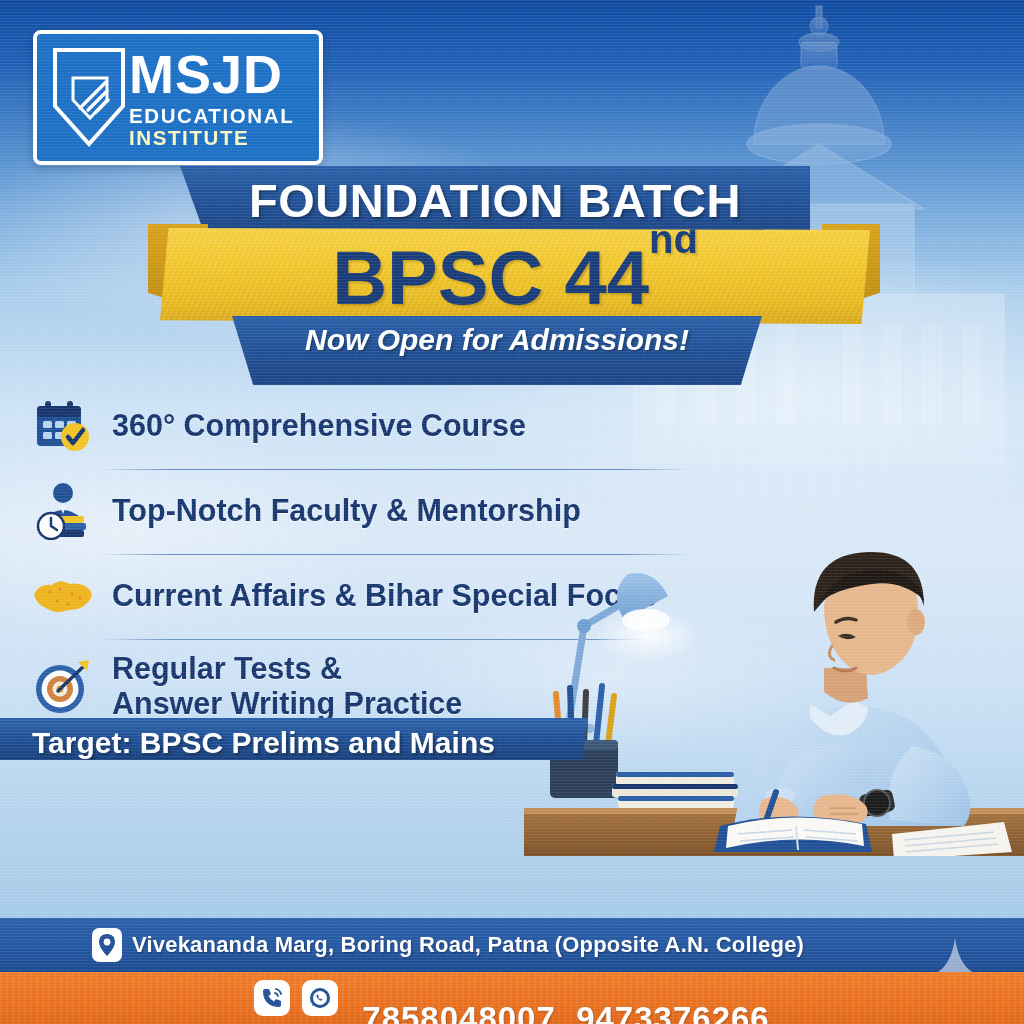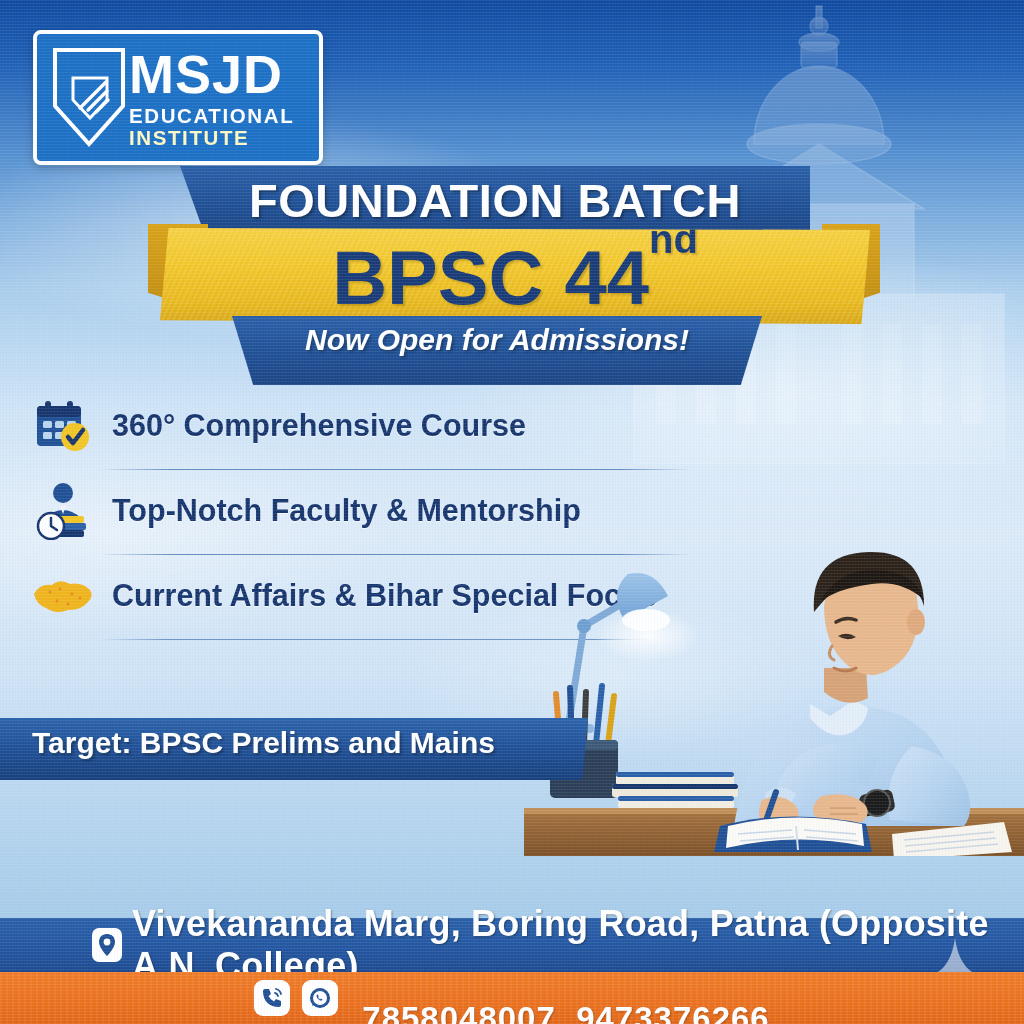--- a/index.html
+++ b/index.html
@@ -131,21 +131,21 @@
     text-shadow:0 1px 1px rgba(255,255,255,.7);
   }
   .sep{
     height:1px;width:590px;margin:7px 0 7px 70px;
     background:linear-gradient(90deg, rgba(60,110,175,0) 0%, rgba(60,110,175,.75) 12%, rgba(60,110,175,.75) 88%, rgba(60,110,175,0) 100%);
   }
   .sep.last{width:560px;}
 
   
   .target-band{
-    position:absolute;left:0;top:718px;width:588px;height:62px;
+    position:absolute;left:0;top:718px;width:588px;height:42px;
     background:linear-gradient(180deg,#2c63ab 0%,#1f4f95 50%,#173f7c 100%);
     clip-path:polygon(0 0,100% 0,99% 100%,0 100%);
     box-shadow:0 3px 7px rgba(0,0,0,.25);
   }
   .target-band .t{
     position:absolute;left:32px;top:8px;
     color:#ffffff;font-weight:bold;font-size:30px;
     text-shadow:2px 2px 3px rgba(0,0,0,.35);
   }
 
@@ -173,21 +173,21 @@
   .addr-bar{
     position:absolute;left:0;top:918px;width:1024px;height:54px;
     background:linear-gradient(180deg,#2a5fa8 0%,#2356a0 55%,#1d4a90 100%);
     display:flex;align-items:center;
   }
   .addr-bar .pin{
     width:30px;height:34px;margin-left:92px;margin-right:10px;flex:0 0 auto;
     background:#ffffff;border-radius:7px;display:flex;align-items:center;justify-content:center;
   }
   .addr-bar .t{
-    color:#ffffff;font-weight:bold;font-size:36px;letter-spacing:.2px;
+    color:#ffffff;font-weight:bold;font-size:22px;letter-spacing:.2px;
     text-shadow:1px 1px 2px rgba(0,0,0,.35);
   }
 
   .phone-bar{
     position:absolute;left:0;top:972px;width:1024px;height:52px;
     background:
       repeating-linear-gradient(90deg, rgba(255,255,255,.06) 0 2px, rgba(0,0,0,0) 2px 6px),
       linear-gradient(180deg,#f07a24 0%,#ec6f1c 55%,#e26513 100%);
     display:flex;align-items:center;justify-content:center;gap:12px;
   }
@@ -329,20 +329,37 @@
             <circle cx="27" cy="27" r="1.4"></circle>
               <circle cx="38" cy="30" r="1.4"></circle>
               <circle cx="50" cy="24" r="1.4"></circle>
           </g>
         </svg>
       </span>
       <span class="lbl">Current Affairs &amp; Bihar Special Focus</span>
     </div>
     <div class="sep last"></div>
 
+    <div class="feat">
+      <span class="ico">
+        <svg width="62" height="60" viewBox="0 0 62 60">
+          <circle cx="28" cy="33" r="24" fill="#2a5fa8"></circle>
+          <circle cx="28" cy="33" r="18.5" fill="#ffffff"></circle>
+          <circle cx="28" cy="33" r="13" fill="#d2803c"></circle>
+          <circle cx="28" cy="33" r="7.5" fill="#f2efe2"></circle>
+          <circle cx="28" cy="33" r="3.5" fill="#d9a216"></circle>
+          <line x1="26" y1="35" x2="52" y2="10" stroke="#17356d" stroke-width="3.4" stroke-linecap="round"></line>
+          <path d="M46 6 l11 -2 l-2 11 z" fill="#f2c524"></path>
+        </svg>
+      </span>
+      <span class="lbl">
+        <span>Regular Tests &amp;</span><br>
+        <span>Answer Writing Practice</span>
+      </span>
+    </div>
   </div>
 
   <svg class="photo" viewBox="0 0 500 360">
     <defs>
       <linearGradient id="shirt" x1="0" y1="0" x2="1" y2="1">
         <stop offset="0%" stop-color="#cfe2f5"></stop>
           <stop offset="55%" stop-color="#b6d3ef"></stop>
           <stop offset="100%" stop-color="#9dc2e6"></stop>
       </linearGradient>
       <linearGradient id="desk" x1="0" y1="0" x2="0" y2="1">

